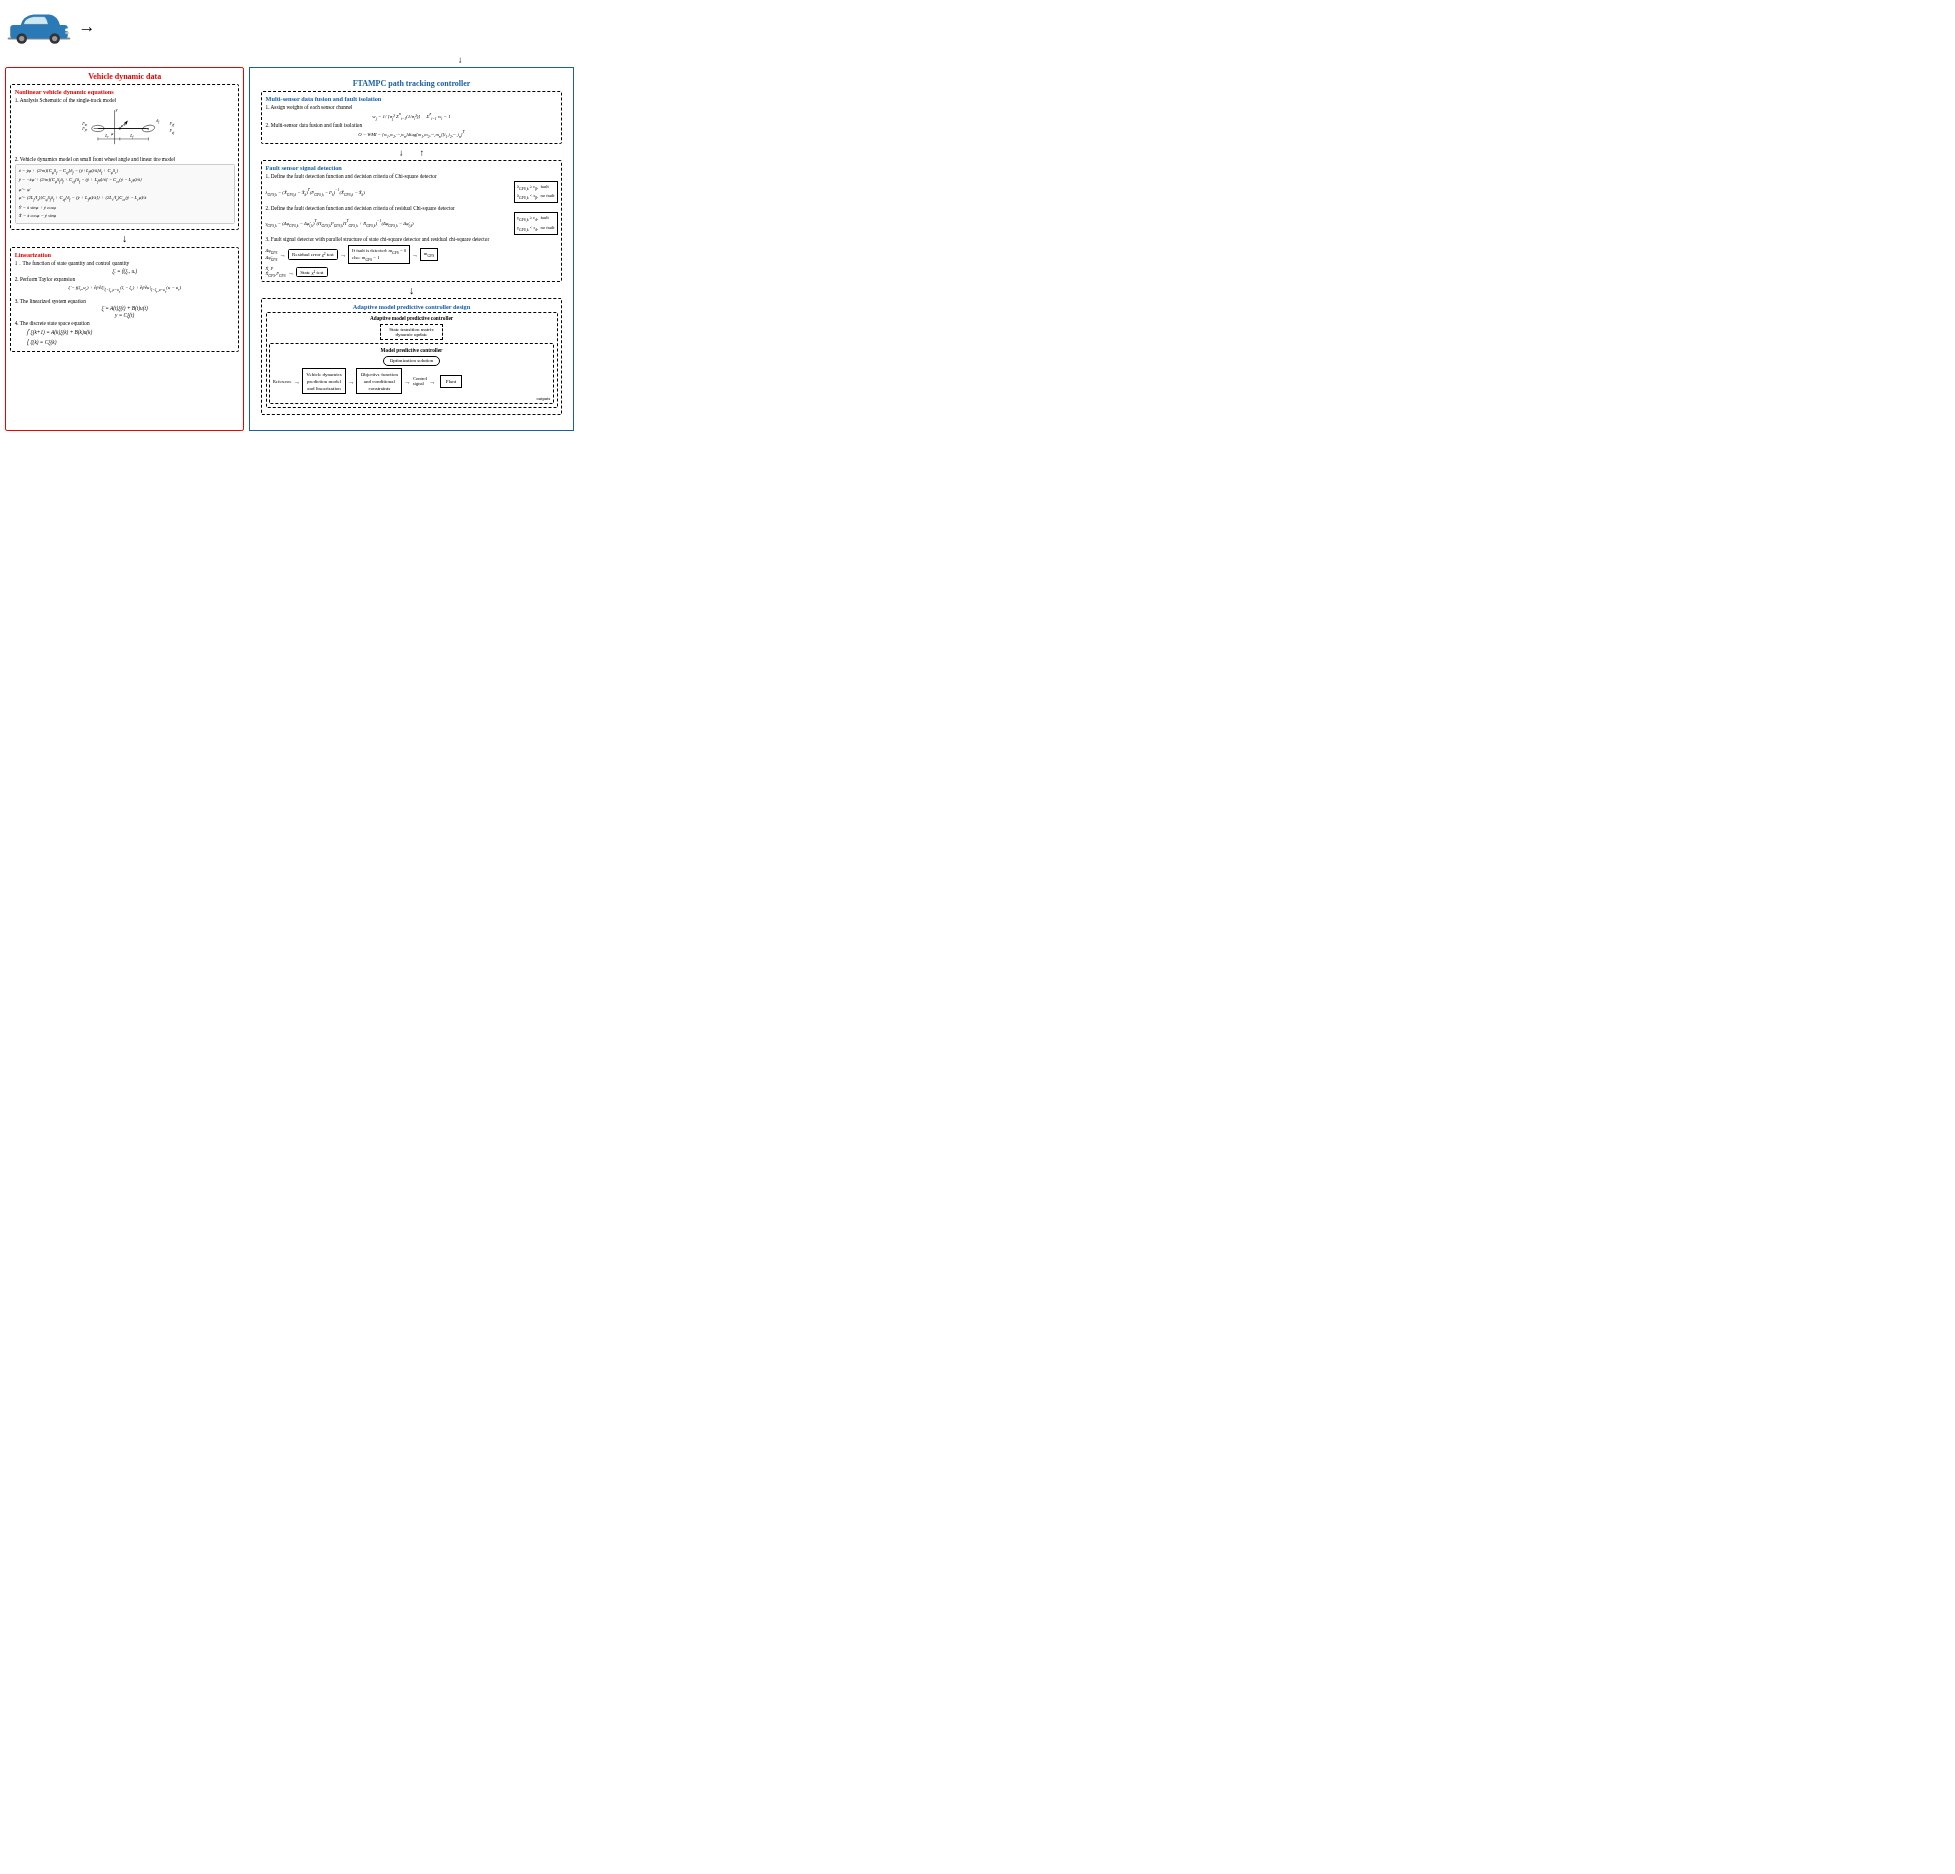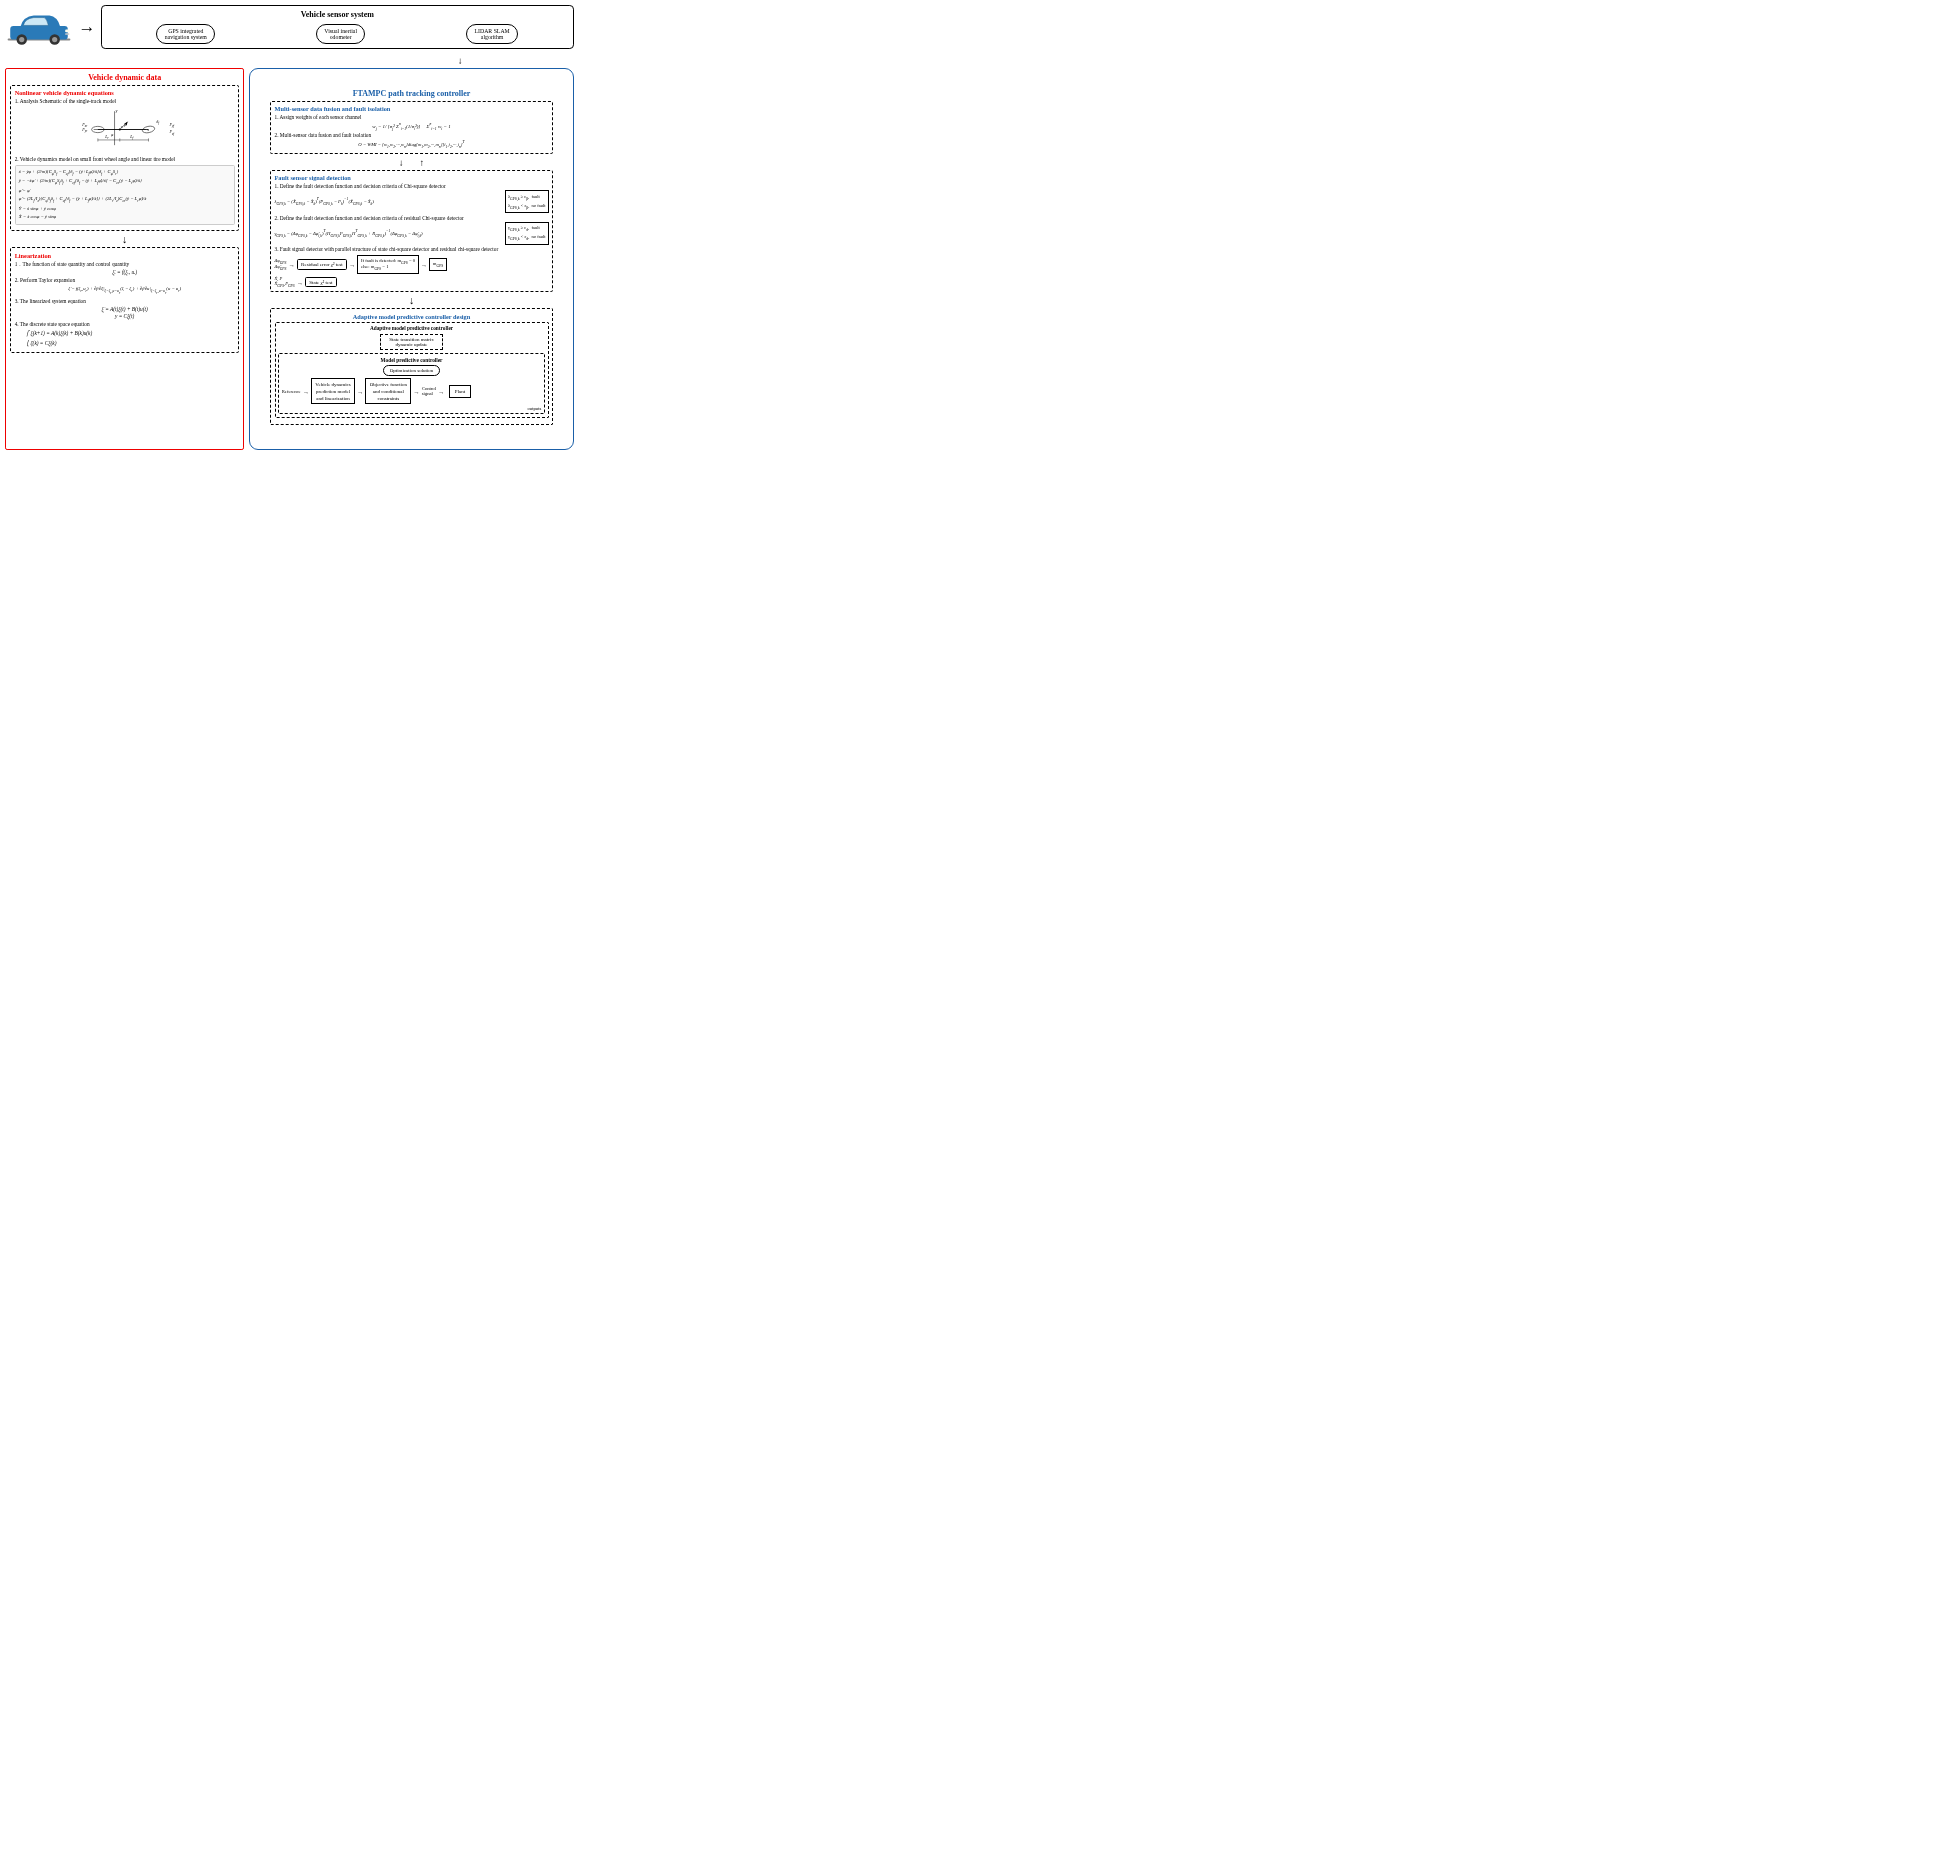--- a/index.html
+++ b/index.html
@@ -92,22 +92,22 @@
       border: 0.5px solid #ccc;
       border-radius: 1.6px;
       padding: 2.1px 3.2px;
       margin: 2.1px 0;
       font-size: 5px;
       line-height: 1.6;
     }
     
     .right-col {
       border: 1.6px solid #1a5fa8;
-      border-radius: 9px;
-      padding: 20px;
+      border-radius: 0;
+      padding: 11px;
       flex: 1;
     }
     .section-title-blue {
       color: #1a5fa8;
       font-weight: bold;
       font-size: 8px;
       text-align: center;
       margin-bottom: 3.2px;
     }
     .down-arrow {
@@ -207,28 +207,20 @@
         <circle cx="95" cy="64" r="5" fill="#999"></circle>
 
         <rect x="115" y="45" width="8" height="5" rx="2" fill="#ffe"></rect>
 
         <rect x="115" y="52" width="8" height="3" rx="1" fill="#ccc"></rect>
       </svg>
     </div>
 
     <div style="font-size:17px;font-weight:bold;">→</div>
 
-    <div class="vehicle-sensor-box">
-      <div class="vehicle-sensor-title">Vehicle sensor system</div>
-      <div class="sensor-items">
-        <div class="sensor-item">GPS integrated<br>navigation system</div>
-        <div class="sensor-item">Visual inertial<br>odometer</div>
-        <div class="sensor-item">LIDAR SLAM<br>algorithm</div>
-      </div>
-    </div>
   </div>
 
   <div style="text-align:center;margin-left:60%;font-size:9.5px;margin-bottom:2.1px;">↓</div>
 
   <div class="main-content">
 
     <div class="left-col">
       <div class="section-title-red">Vehicle dynamic data</div>
 
       <div class="dashed-box">

